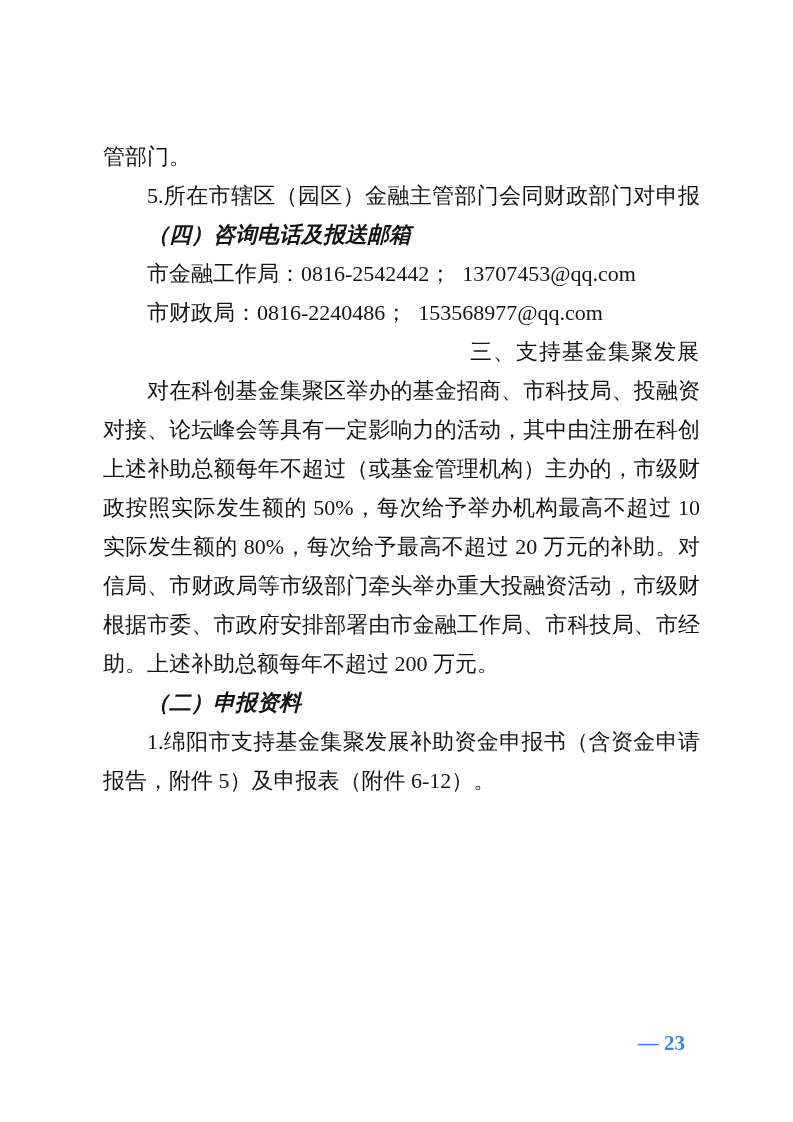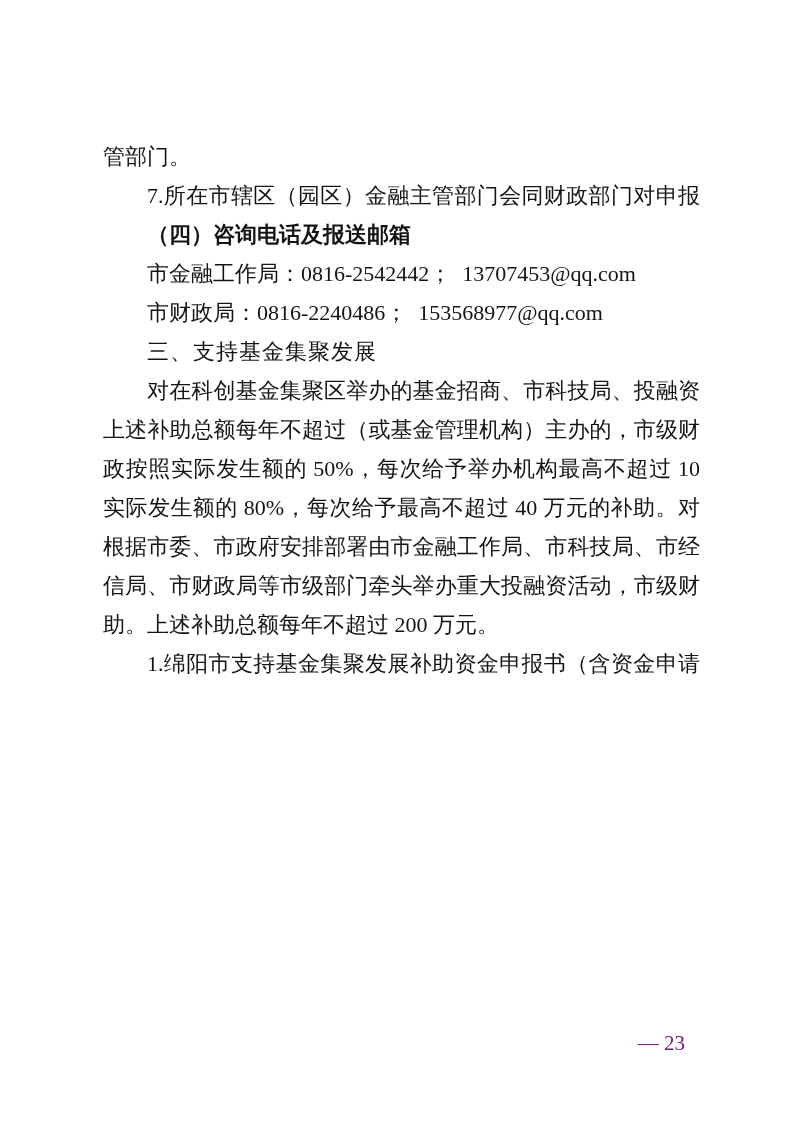--- a/index.html
+++ b/index.html
@@ -34,49 +34,55 @@
   }
   .just {
     text-align: justify;
     text-align-last: justify;
   }
   .tight {
     letter-spacing: -1.6px;
   }
   .bold {
     font-weight: 700;
+    font-style: italic;
   }
   .heiti {
     font-family: "Liberation Sans", "DejaVu Sans", sans-serif;
     letter-spacing: 1px;
+    text-align: right;
   }
   .footer {
     position: absolute;
     top: 1030px;
     right: 108px;
     font-size: 21px;
     line-height: 26px;
-    color: #701a75;
+    color: #3b82f6;
     font-family: "Liberation Serif", "DejaVu Serif", serif;
+    font-weight: bold;
   }
 </style>
 </head>
 <body>
 
 <div class="page">
   <main class="body-text">
     <div class="line">管部门。</div>
-    <div class="line ind just">7.所在市辖区（园区）金融主管部门会同财政部门对申报</div>
+    <div class="line ind just">5.所在市辖区（园区）金融主管部门会同财政部门对申报</div>
     <div class="line ind bold">（四）咨询电话及报送邮箱</div>
     <div class="line ind">市金融工作局：0816-2542442；  13707453@qq.com</div>
     <div class="line ind">市财政局：0816-2240486；  153568977@qq.com</div>
     <div class="line ind heiti">三、支持基金集聚发展</div>
     <div class="line ind just">对在科创基金集聚区举办的基金招商、市科技局、投融资</div>
+    <div class="line just">对接、论坛峰会等具有一定影响力的活动，其中由注册在科创</div>
     <div class="line just">上述补助总额每年不超过（或基金管理机构）主办的，市级财</div>
     <div class="line just">政按照实际发生额的 50%，每次给予举办机构最高不超过 10</div>
-    <div class="line just">实际发生额的 80%，每次给予最高不超过 40 万元的补助。对</div>
+    <div class="line just">实际发生额的 80%，每次给予最高不超过 20 万元的补助。对</div>
+    <div class="line just">信局、市财政局等市级部门牵头举办重大投融资活动，市级财</div>
     <div class="line just">根据市委、市政府安排部署由市金融工作局、市科技局、市经</div>
-    <div class="line just">信局、市财政局等市级部门牵头举办重大投融资活动，市级财</div>
     <div class="line">助。上述补助总额每年不超过 200 万元。</div>
+    <div class="line ind bold">（二）申报资料</div>
     <div class="line ind just">1.绵阳市支持基金集聚发展补助资金申报书（含资金申请</div>
+    <div class="line">报告，附件 5）及申报表（附件 6-12）。</div>
   </main>
   <div class="footer">— 23</div>
 </div>
 
 </body></html>

